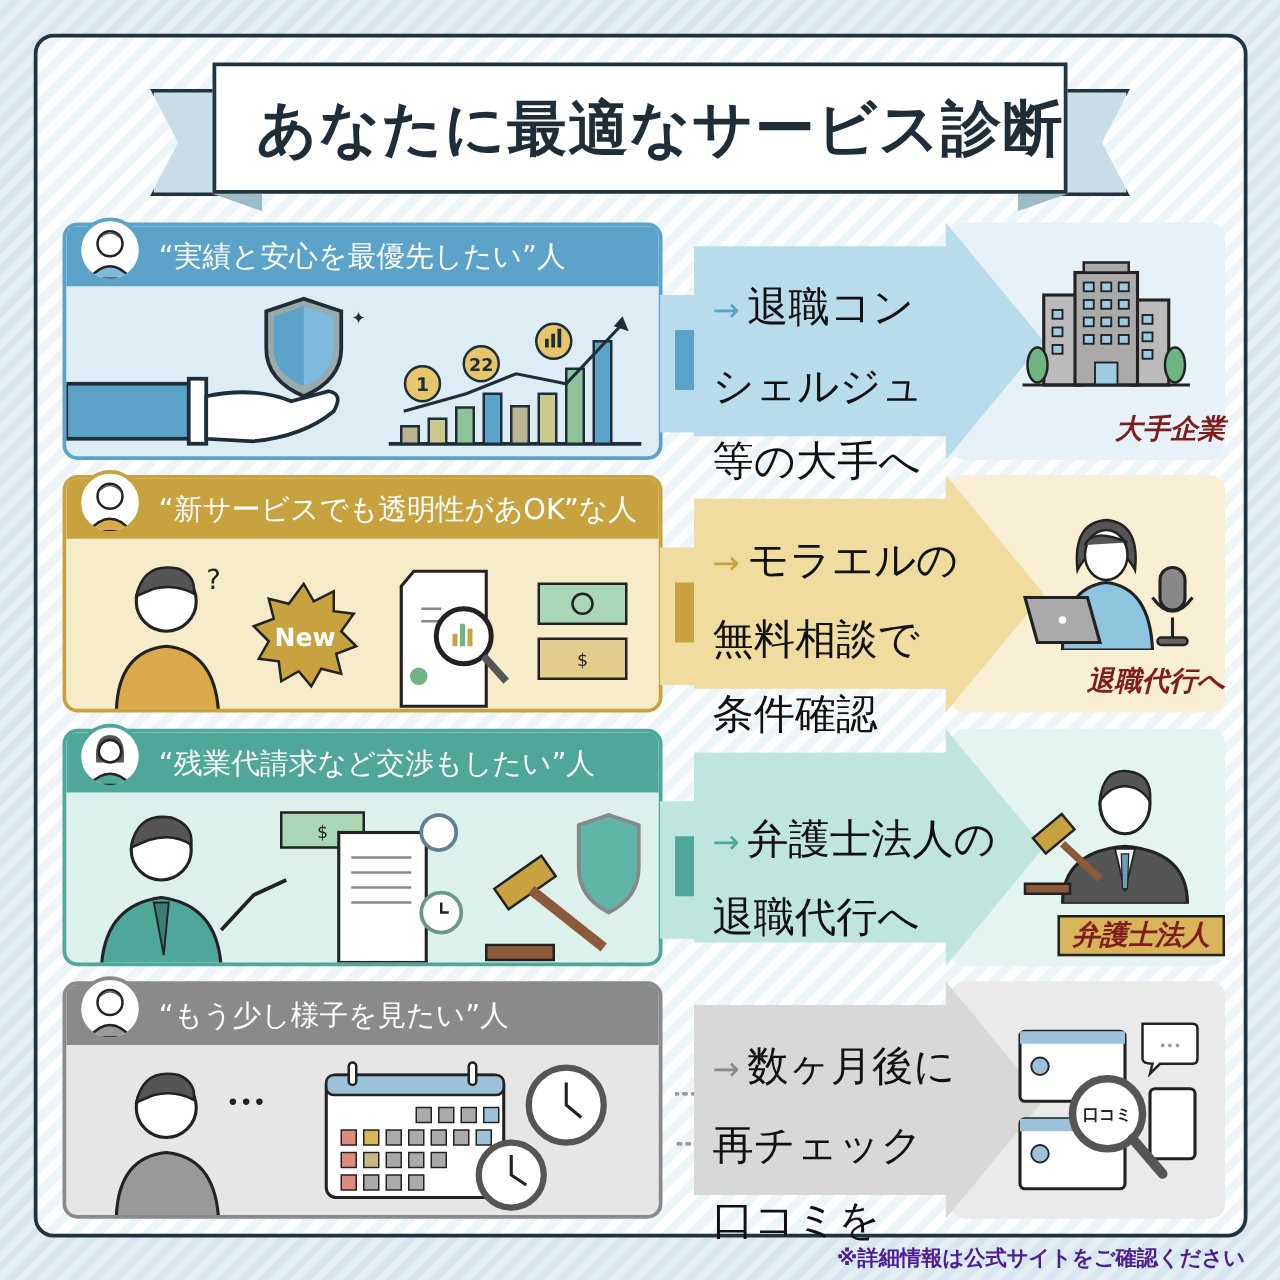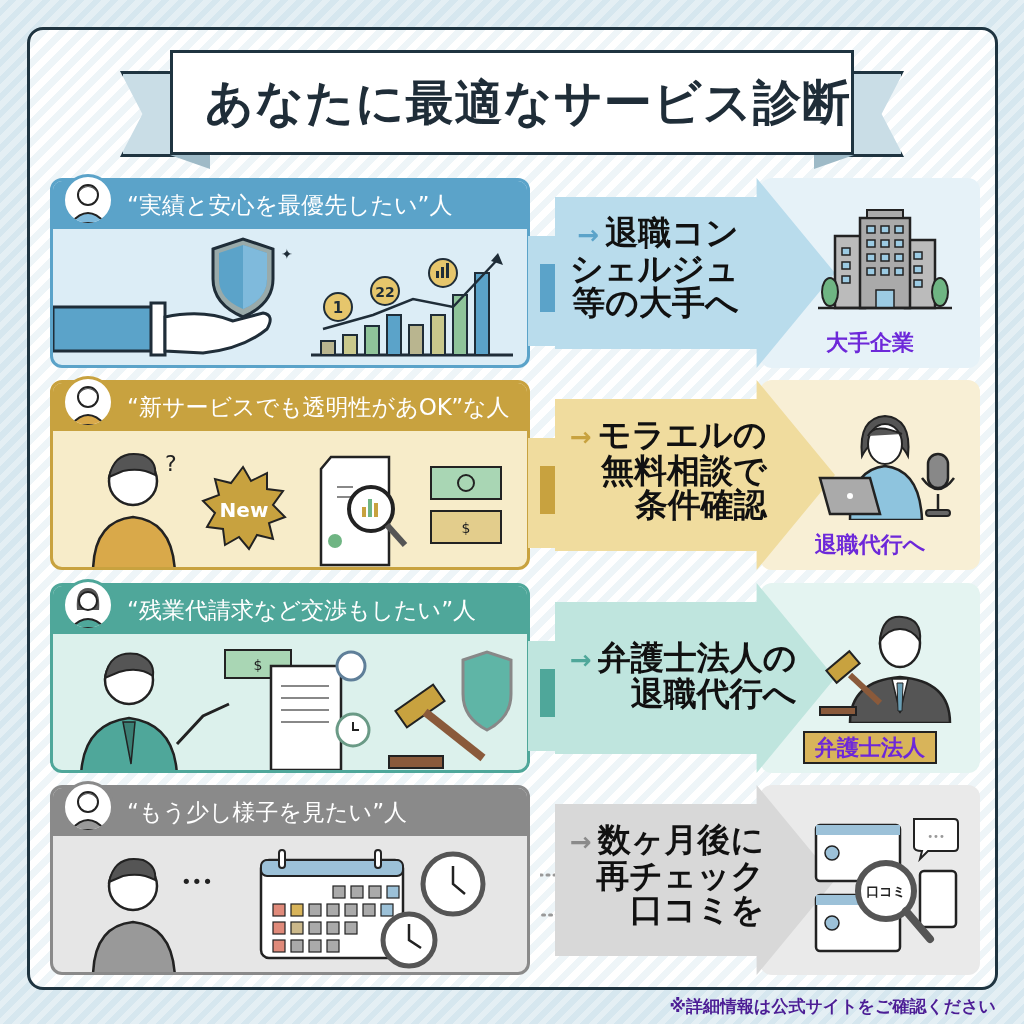--- a/index.html
+++ b/index.html
@@ -58,27 +58,27 @@
     position: absolute; left: 505px; top: 0px; width: 280px; height: 190px; background: var(--md);
     clip-path: polygon(0 10%, 72% 10%, 72% 0, 100% 50%, 72% 100%, 72% 90%, 0 90%);
   }
   .result-box {
     position: absolute; left: 710px; top: 0; width: 220px; height: 190px;
     background: var(--lt2); border-radius: 12px; z-index: 0;
   }
   .big-arrow { z-index: 1; }
   .arrow-text {
     position: absolute; left: 520px; top: 38px; z-index: 2;
-    font-size: 33px; font-weight: bold; color: #111; line-height: 34px; text-align: right;
+    font-size: 33px; font-weight: normal; color: #111; line-height: 60px;
   }
   .arrow-text .pre { color: var(--hd); font-size: 26px; margin-right: 6px; }
   .result-icon { position: absolute; left: 760px; top: 20px; width: 150px; height: 120px; z-index: 2; }
   .result-label {
-    position: absolute; left: 710px; top: 150px; width: 220px; text-align: center; z-index: 2;
-    font-size: 22px; font-weight: bold; color: #6d28d9;
+    position: absolute; left: 710px; top: 150px; width: 220px; text-align: right; z-index: 2;
+    font-size: 22px; font-weight: bold; color: #7f1d1d; font-style: italic;
   }
   .result-label.boxed span { background: #d8b45a; border: 2px solid #222; padding: 2px 10px; }
 
   .footnote {
     position: absolute; right: 28px; top: 995px; font-size: 17px; color: #4c1d95; font-weight: bold;
   }
   svg { display: block; }
 </style>
 </head>
 <body>

